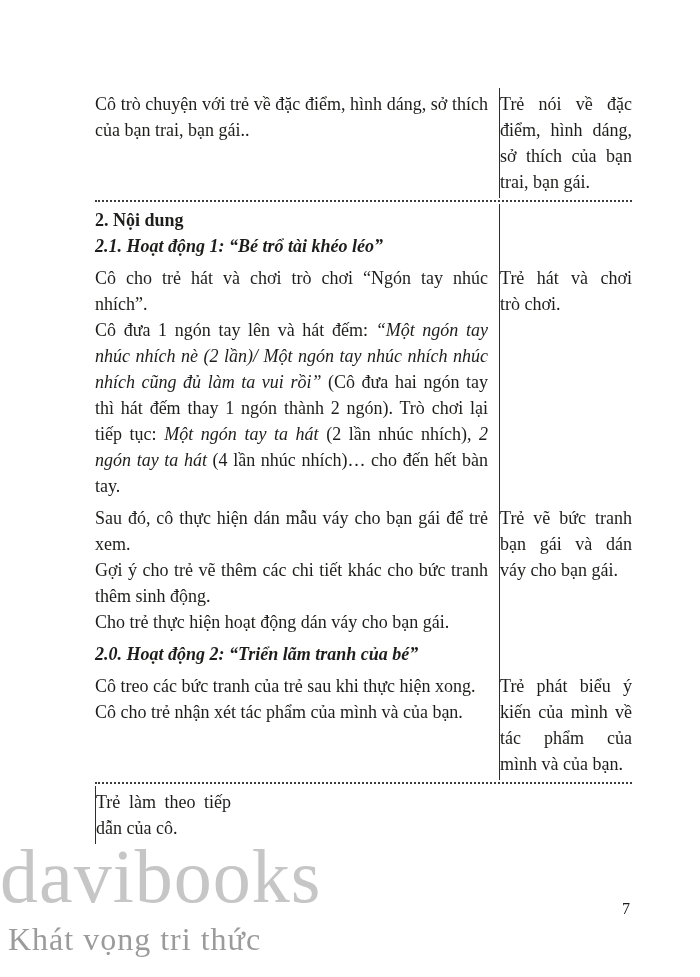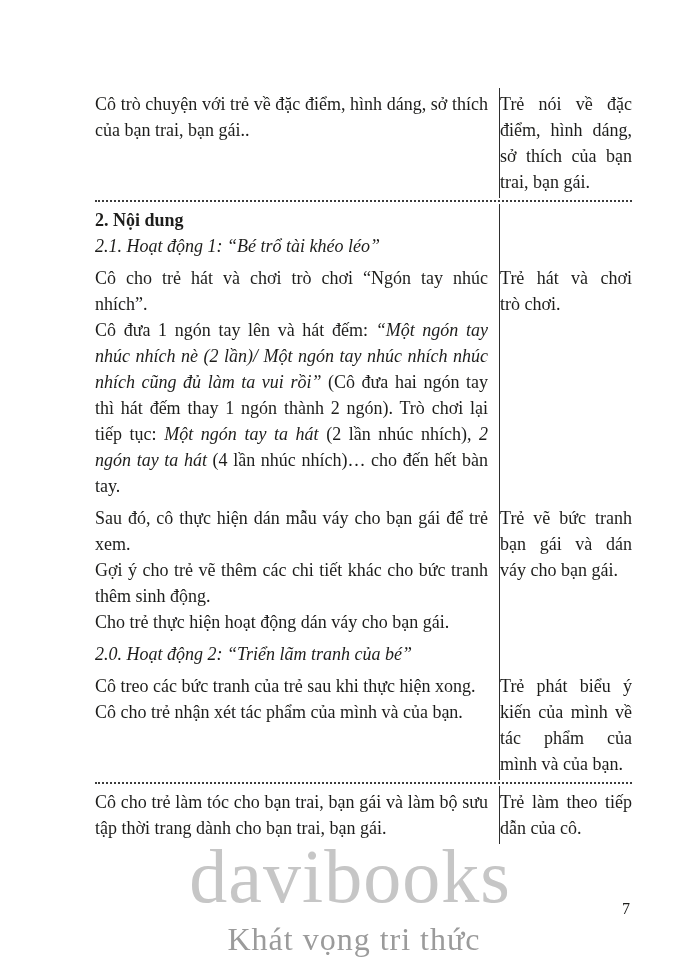--- a/index.html
+++ b/index.html
@@ -11,24 +11,24 @@
     position: relative;
     overflow: hidden;
   }
   .table { position: absolute; left: 95px; top: 88px; width: 537px; }
   .row { display: flex; align-items: stretch; }
   .cell { padding: 3px 0; }
   .cell.left  { width: 402px; padding-right: 11px; text-align: justify; }
   .cell.right { width: 135px; border-left: 1.5px solid #2e2e2e; text-align: justify; }
   .para { font-size: 18px; line-height: 26px; margin: 0; }
   .para.bold { font-weight: bold; }
-  .para.bold-italic { font-weight: normal; font-style: italic; }
+  .para.bold-italic { font-weight: bold; font-style: italic; }
   .seg-italic { font-style: italic; }
   .divider { border-top: 2px dotted #3c3c3c; height: 0; margin: 2px 0; }
-  .watermark { position: absolute; left: 0; width: 100%; top: 838px; text-align: center; }
+  .watermark { position: absolute; left: 0; width: 100%; top: 838px; text-align: left; }
   .wm-logo {
     font-family: "Liberation Serif", "DejaVu Serif", serif;
     font-size: 76px; line-height: 1; letter-spacing: 1px;
     color: var(--wm-logo-color, #c6c6c6);
   }
   .wm-tagline {
     margin-top: 7px; font-size: 32px; letter-spacing: 1px;
     color: var(--wm-tagline-color, #9b9b9b);
     margin-left: 8px;
   }
@@ -84,23 +84,20 @@
         <div class="cell left">
           <p class="para normal"><span class="seg-normal">Cô treo các bức tranh của trẻ sau khi thực hiện xong.</span></p>
           <p class="para normal"><span class="seg-normal">Cô cho trẻ nhận xét tác phẩm của mình và của bạn.</span></p>
         </div>
         <div class="cell right">
           <p class="para normal">Trẻ phát biểu ý kiến của mình về tác phẩm của mình và của bạn.</p>
         </div>
       </div>
       <div class="divider"></div>
       <div class="row">
-        <div class="cell left">
-          <p class="para normal"><span class="seg-normal">Cô cho trẻ làm tóc cho bạn trai, bạn gái và làm bộ sưu tập thời trang dành cho bạn trai, bạn gái.</span></p>
-        </div>
         <div class="cell right">
           <p class="para normal">Trẻ làm theo tiếp dẫn của cô.</p>
         </div>
       </div>
     </div>
 
   <div class="watermark">
     <div class="wm-logo">davibooks</div>
     <div class="wm-tagline">Khát vọng tri thức</div>
   </div>

